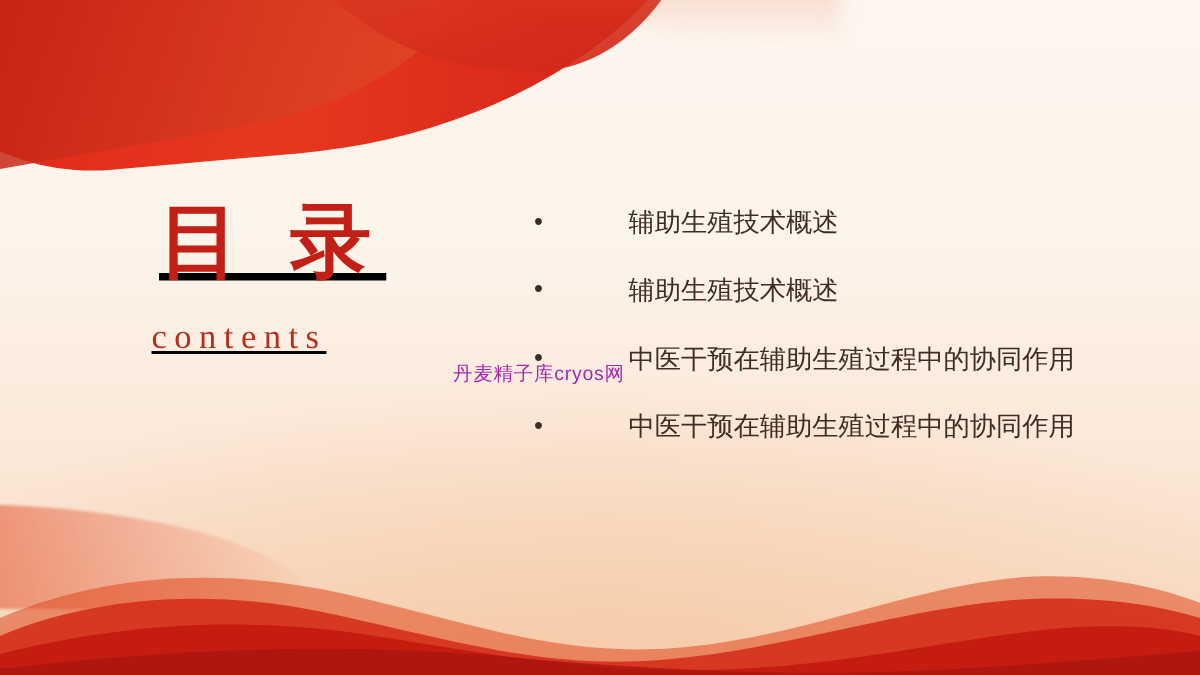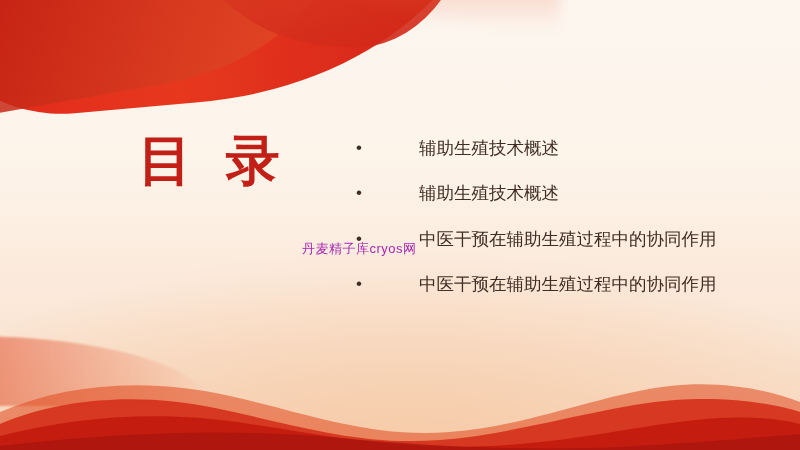--- a/index.html
+++ b/index.html
@@ -95,24 +95,24 @@
   }
 
   
   .content {
     position: absolute;
     inset: 0;
   }
 
   .title-block {
     position: absolute;
-    left: 84px;
+    left: 96px;
     top: 128px;
     width: 250px;
-    text-align: center;
+    text-decoration: underline;
   }
   .title-cn {
     font-family: "Liberation Serif", serif;
     font-size: 54px;
     letter-spacing: 10px;
     color: #c22017;
     font-weight: 700;
     line-height: 1.25;
     text-indent: 10px;
   }
@@ -179,20 +179,21 @@
       <path d="M0,104 C60,78 140,72 215,88 C300,106 360,126 440,120 C520,114 600,86 675,80 C730,76 775,84 800,92 L800,130 L0,130 Z" fill="#d32a16" opacity="0.85"></path>
       <path d="M0,116 C80,96 160,90 250,104 C340,118 400,130 490,126 C580,122 650,102 720,98 C760,96 785,100 800,104 L800,130 L0,130 Z" fill="#c51c10"></path>
       <path d="M0,126 C120,112 230,108 340,118 C460,129 560,132 670,124 C730,120 775,116 800,114 L800,130 L0,130 Z" fill="#a7140c" opacity="0.75"></path>
     </svg>
   </div>
 
   <div class="content">
 
     <div class="title-block">
       <div class="title-cn">目 录</div>
+      <div class="title-en">contents</div>
     </div>
 
     <div class="bullets">
 
       <div class="bullet">
         <span class="dot">•</span>
         <span class="txt">辅助生殖技术概述</span>
       </div>
 
       <div class="bullet">

